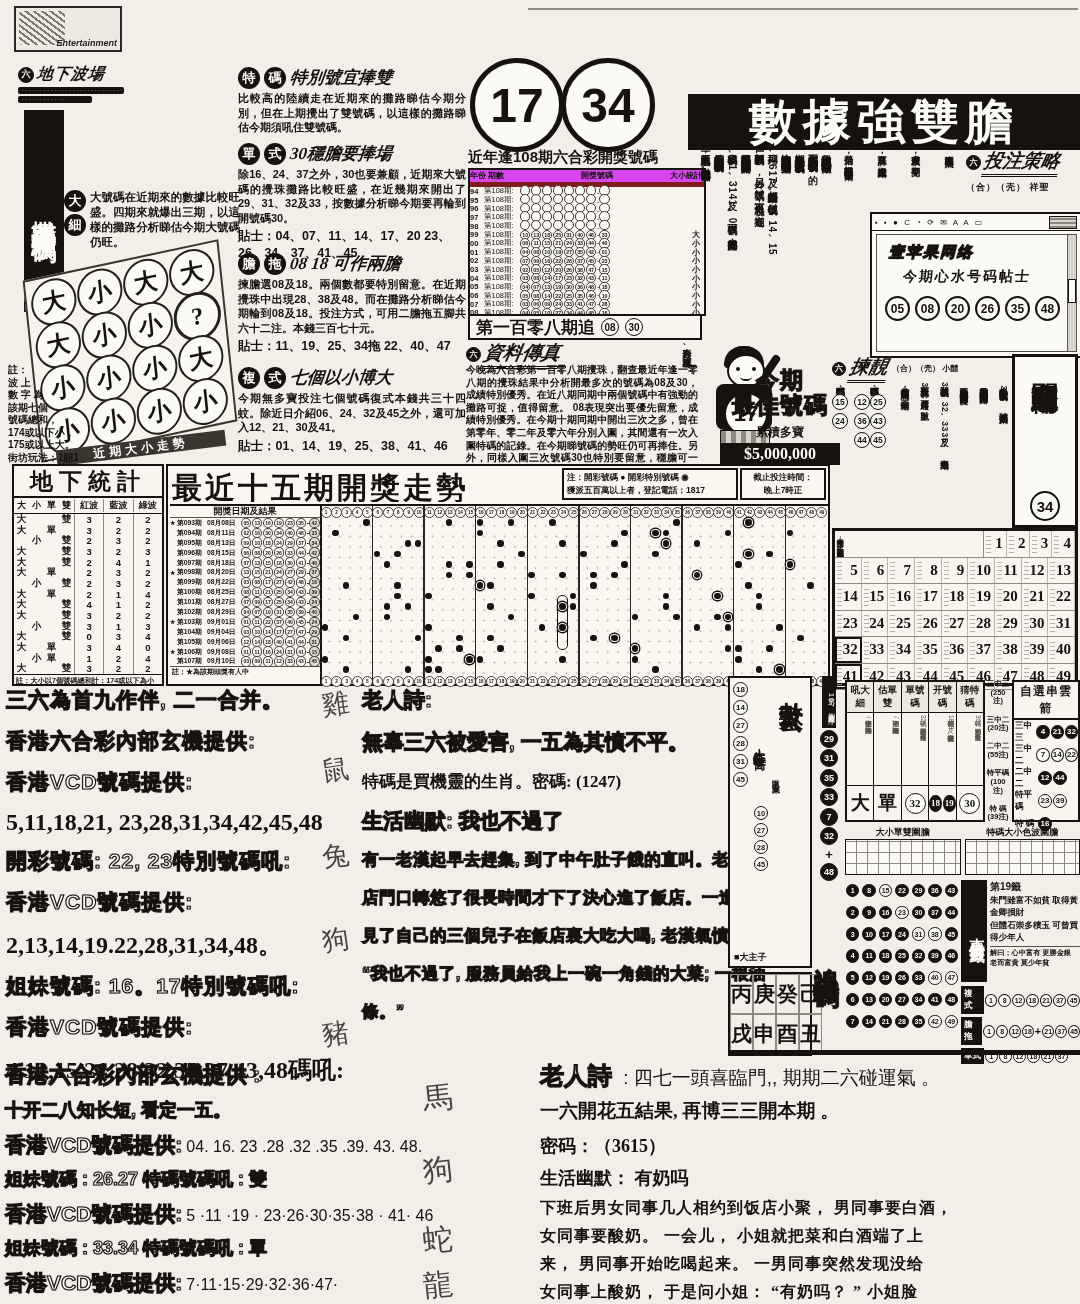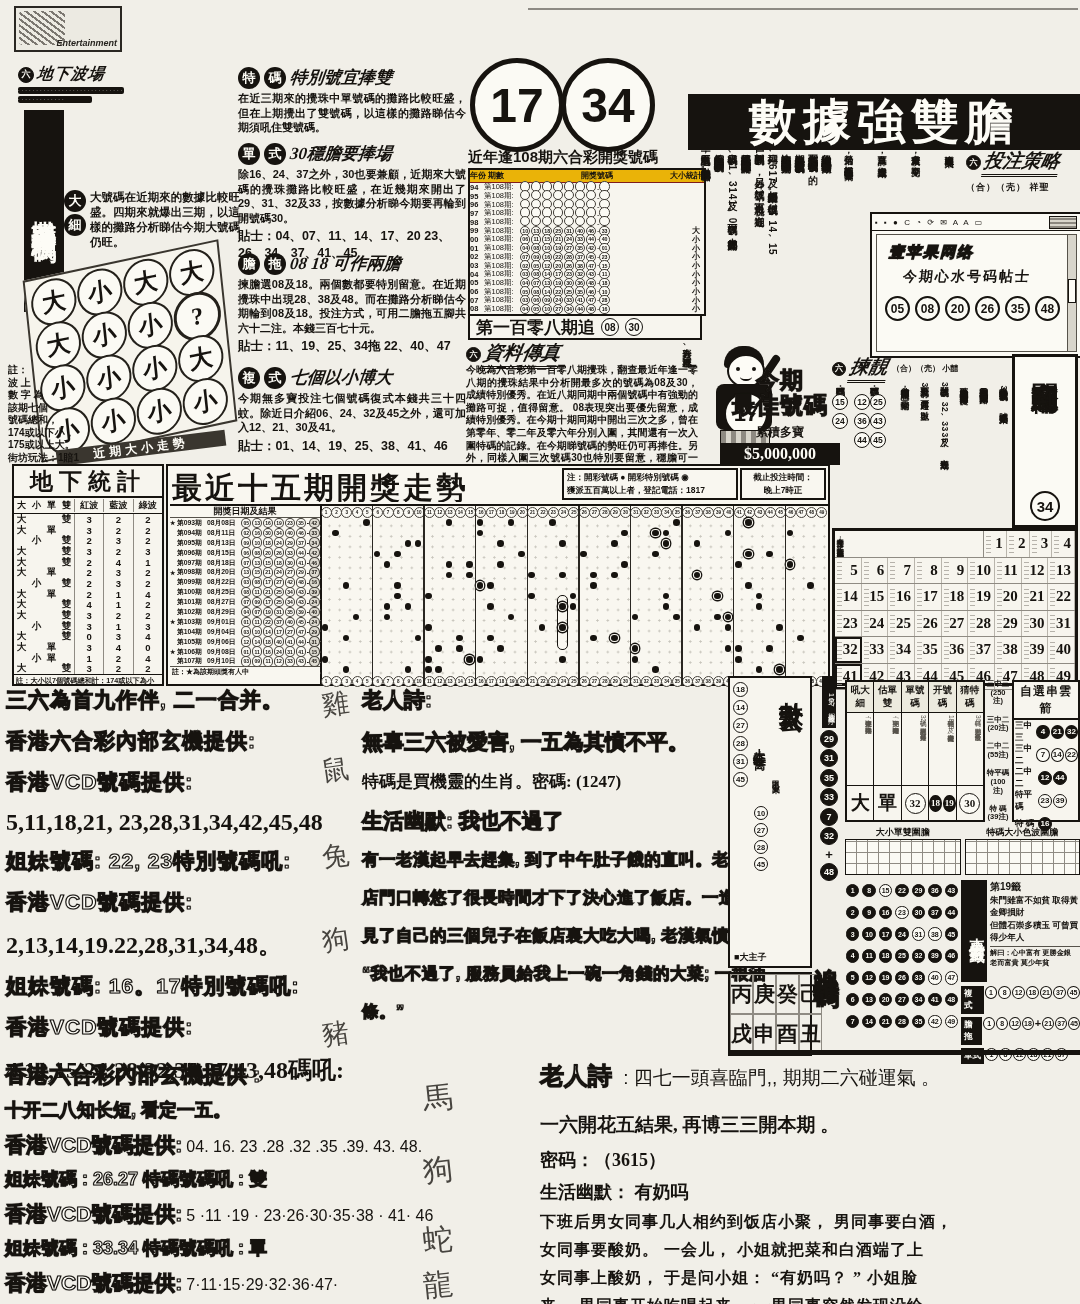--- a/index.html
+++ b/index.html
@@ -50,21 +50,21 @@
   .tip .tp{font-size:12.5px;font-weight:900;margin-top:3px;line-height:1.35;}
   
   .bigpair{left:470px;top:58px;display:flex;}
   .bigpair .bc{width:84px;height:84px;border:5px solid #16130f;border-radius:50%;background:#fbfaf4;
        display:flex;align-items:center;justify-content:center;font-size:48px;font-weight:900;margin-right:-3px;}
   .headline1{left:694px;top:58px;width:386px;height:34px;font-size:26px;font-weight:900;display:flex;align-items:center;padding-left:8px;box-sizing:border-box;}
   .headline2{left:688px;top:94px;width:392px;height:56px;font-size:48px;font-weight:900;display:flex;align-items:center;justify-content:center;letter-spacing:6px;}
   
   .h108t{left:468px;top:148px;width:234px;height:20px;font-size:15px;font-weight:900;}
   .h108{left:468px;top:168px;width:234px;height:144px;border:2px solid #16130f;background:#f7f5ee;font-size:7.5px;}
-  .h108 .hh{display:flex;font-weight:bold;border-bottom:1px solid #7f1d1d;background:#eab308;font-size:8px;height:12px;line-height:12px;}
+  .h108 .hh{display:flex;font-weight:bold;border-bottom:5px solid #7f1d1d;background:#d946ef;font-size:8px;height:12px;line-height:12px;}
   .h108row{display:flex;align-items:center;height:8.7px;}
   .h108row .y{width:14px;font-weight:bold;}
   .h108row .l{width:36px;}
   .mini-c{width:8.4px;height:8.4px;border:0.8px solid #44403a;border-radius:50%;font-size:5.3px;display:inline-flex;align-items:center;justify-content:center;margin-right:0.6px;background:#fbfaf4;font-weight:bold;}
   .h108row .sz{margin-left:auto;width:12px;font-weight:bold;font-size:8px;}
   .chasebar{left:468px;top:314px;width:234px;height:26px;border:2px solid #16130f;display:flex;align-items:center;gap:6px;padding:0 6px;box-sizing:border-box;background:#f7f5ee;}
   .chasebar .t{font-size:17px;font-weight:900;font-family:"Liberation Serif",serif;}
   .chasebar .cc{width:18px;height:18px;font-size:10px;}
   
   .fax{left:466px;top:342px;width:374px;height:130px;}
@@ -219,28 +219,28 @@
      repeating-linear-gradient(0deg,transparent 0 10px,#8f8b83 10px 11px),#fbfaf4;}
   .chgrid{position:absolute;left:117px;top:206px;width:114px;height:152px;display:grid;grid-template-columns:repeat(7,1fr);gap:1px;}
   .chgrid .c-fill,.chgrid .c-out{width:13.5px;height:13.5px;font-size:7px;margin:auto;}
   .cheg-lab{position:absolute;left:233px;top:206px;width:26px;height:102px;background:#16130f;color:#fdfcf6;
      writing-mode:vertical-rl;font-size:16px;font-weight:900;font-family:"Liberation Serif",serif;text-align:center;letter-spacing:3px;}
   .cheg{position:absolute;left:262px;top:206px;width:90px;height:102px;}
   .cheg .no{font-size:10px;font-weight:900;}
   .cheg .pl{font-size:8.6px;font-weight:bold;font-family:"Liberation Serif",serif;line-height:1.45;white-space:normal;}
   .cheg .jie{font-size:7.2px;font-weight:bold;border-top:1px solid #56524a;margin-top:2px;padding-top:1px;}
   .bets{position:absolute;left:233px;top:312px;width:119px;height:60px;}
-  .betrow{display:flex;align-items:flex-start;gap:1px;margin-bottom:3px;}
+  .betrow{display:flex;align-items:center;gap:1px;margin-bottom:3px;}
   .betrow .l{background:#16130f;color:#fdfcf6;font-size:8.5px;font-weight:bold;padding:2px 3px;}
   .betrow .c-out{width:13px;height:13px;font-size:7px;}
   .betrow .pl{font-weight:900;font-size:11px;}
   .pdiv{position:absolute;left:0;top:376px;width:352px;height:5px;background:#16130f;}
   
   .poemD{left:540px;top:1060px;width:540px;height:240px;}
-  .pd1{font-size:19px;margin-bottom:20px;white-space:nowrap;}
+  .pd1{font-size:19px;margin-bottom:6px;white-space:nowrap;}
   .pd1 .lab{font-size:24px;margin-right:6px;}
   .pdserif{font-family:"Liberation Serif",serif;font-size:19px;font-weight:bold;margin-bottom:10px;white-space:nowrap;}
   .pdbold{font-size:18px;font-weight:900;font-family:"Liberation Serif",serif;margin-bottom:8px;}
   .pdstory{font-size:16px;font-weight:900;font-family:"Liberation Serif",serif;margin-bottom:7px;white-space:nowrap;letter-spacing:1px;}
   
   .handE{left:5px;top:1060px;width:532px;height:240px;}
   .hE{font-size:22px;margin-bottom:8px;white-space:nowrap;}
   .hE2{font-size:18px;margin-bottom:9px;white-space:nowrap;}
   .mixE .lab{font-size:21px;margin-right:4px;}
   .mixE{margin-bottom:8px;white-space:nowrap;}
@@ -309,21 +309,21 @@
 174或以下小，
 175或以上大。
 街坊玩法：1賠1</div>
 
   <div class="abs tip" style="top:66px;">
     <div class="hd">
         <span class="badge-c">特</span>
         <span class="badge-c">碼</span>
       <span class="ttl">特別號宜捧雙</span>
       </div>
-    <div class="bd">在近三期來的攪珠中單號碼的攤路比較旺盛，但在上期攪出了雙號碼，以這樣的攤路睇估今期須吼住雙號碼。</div>
+    <div class="bd">比較高的陸續走在近期來的攤路睇估今期分別，但在上期攪出了雙號碼，以這樣的攤路睇估今期須吼住雙號碼。</div>
   </div>
   <div class="abs tip" style="top:142px;">
     <div class="hd">
         <span class="badge-c">單</span>
         <span class="badge-c">式</span>
       <span class="ttl">30穩膽要捧場</span>
       </div>
     <div class="bd">除16、24、37之外，30也要兼顧，近期來大號碼的攪珠攤路比較旺盛，在近幾期來開出了29、31、32及33，按數據分析睇今期要再輪到開號碼30。</div>
     <div class="tp">貼士：04、07、11、14、17、20 23、26、34、37、41、45</div>
   </div>
@@ -1319,21 +1319,21 @@
         <div class="mxsep" style="left: 413.061px;"></div>
         <div class="mxsep" style="left: 464.694px;"></div>
       </div>
   </div>
 
   <div class="abs handA" id="handA">
       <div class="hA hollow">三六為首九作伴, 二一合并。</div>
       <div class="hA hollow">香港六合彩內部玄機提供:</div>
       <div class="hA hollow">香港VCD號碼提供:</div>
       <div class="numA">5,11,18,21, 23,28,31,34,42,45,48</div>
-      <div class="hA hollow">姐妹號碼: 22, 23特別號碼吼:</div>
+      <div class="hA hollow">開彩號碼: 22, 23特別號碼吼:</div>
       <div class="hA hollow">香港VCD號碼提供:</div>
       <div class="numA">2,13,14,19.22,28,31,34,48。</div>
       <div class="hA hollow">姐妹號碼: 16。17特別號碼吼:</div>
       <div class="hA hollow">香港VCD號碼提供:</div>
       <div class="numA">4,12,15,21,28,32,35,37,43,48碼吼:</div>
       <span class="aa-animal" style="top: 0px;">雞</span>
       <span class="aa-animal" style="top: 66px;">鼠</span>
       <span class="aa-animal" style="top: 152px;">兔</span>
       <span class="aa-animal" style="top: 236px;">狗</span>
       <span class="aa-animal" style="top: 330px;">豬</span>
@@ -1586,22 +1586,22 @@
     <div class="pdiv"></div>
   </div>
 
   <div class="abs poemD" id="poemD">
       <div class="pd1"><span class="lab hollow">老人詩</span> : 四七一頭喜臨門,, 期期二六碰運氣 。</div>
       <div class="pdserif">一六開花五結果,  再博三三開本期 。</div>
       <div class="pdbold">密码：（3615）</div>
       <div class="pdbold">生活幽默：   有奶吗</div>
       <div class="pdstory">下班后男女同事几人相约到饭店小聚， 男同事要白酒，</div>
       <div class="pdstory">女同事要酸奶。    一会儿， 小姐就把菜和白酒端了上</div>
+      <div class="pdstory">来， 男同事开始吃喝起来。    一男同事突然发现没给</div>
       <div class="pdstory">女同事上酸奶， 于是问小姐： “有奶吗？ ”     小姐脸</div>
-      <div class="pdstory">来， 男同事开始吃喝起来。    一男同事突然发现没给</div>
     </div>
 
   <div class="abs handE" id="handE">
       <div class="hE hollow">香港六合彩內部玄機提供 :</div>
       <div class="hE2 hollow">十开二八知长短, 看定一五。</div>
       <div class="mixE"><span class="lab hollow">香港VCD號碼提供:</span>04. 16. 23 .28 .32 .35 .39. 43. 48.</div>
       <div class="hE2 hollow">姐妹號碼 : 26.27  特碼號碼吼 : 雙</div>
       <div class="mixE mixE2"><span class="lab hollow">香港VCD號碼提供:</span>5 ·11 ·19 · 23·26·30·35·38 · 41· 46</div>
       <div class="hE2 hollow">姐妹號碼 : 33.34  特碼號碼吼 : 單</div>
       <div class="mixE mixE2"><span class="lab hollow">香港VCD號碼提供:</span>7·11·15·29·32·36·47·</div>

